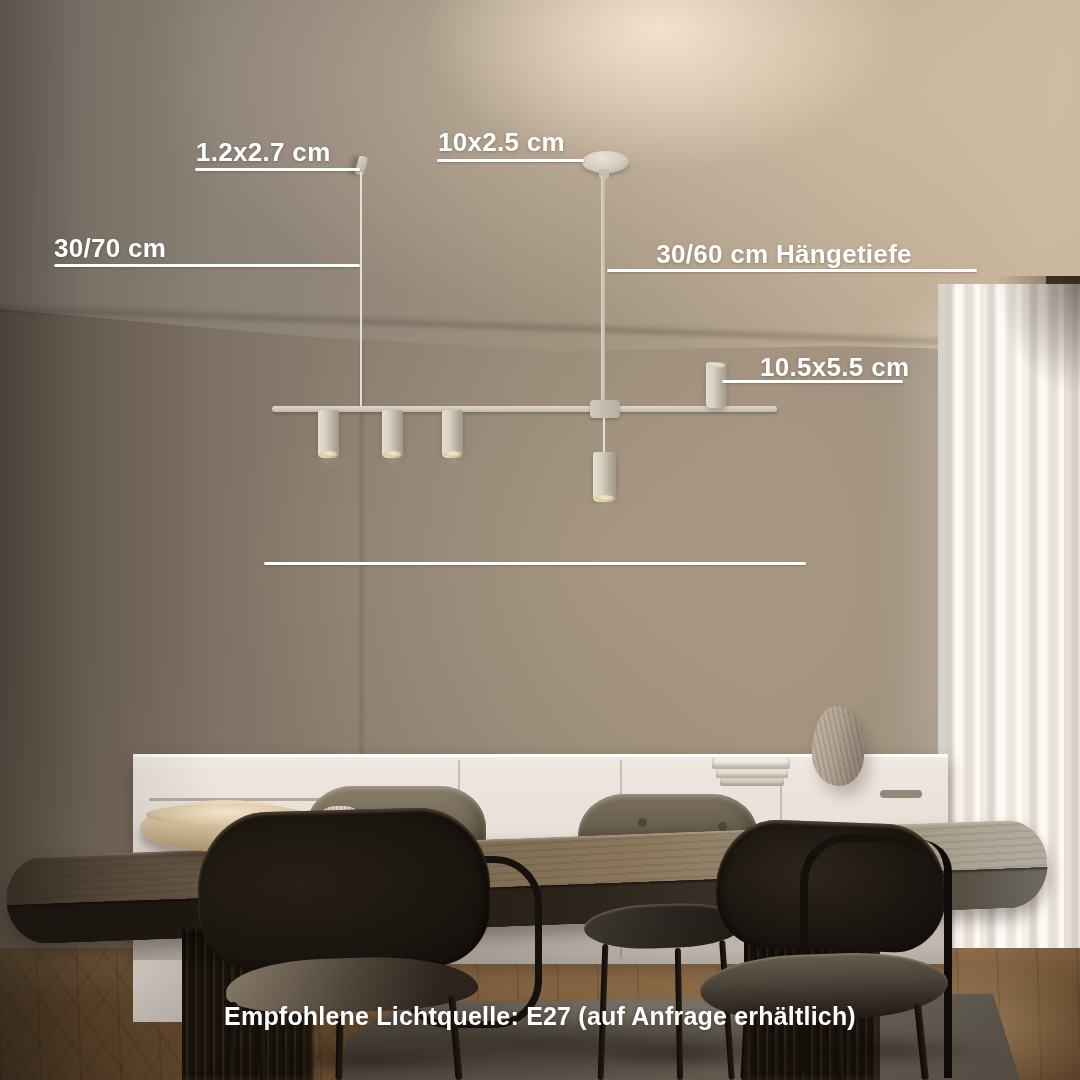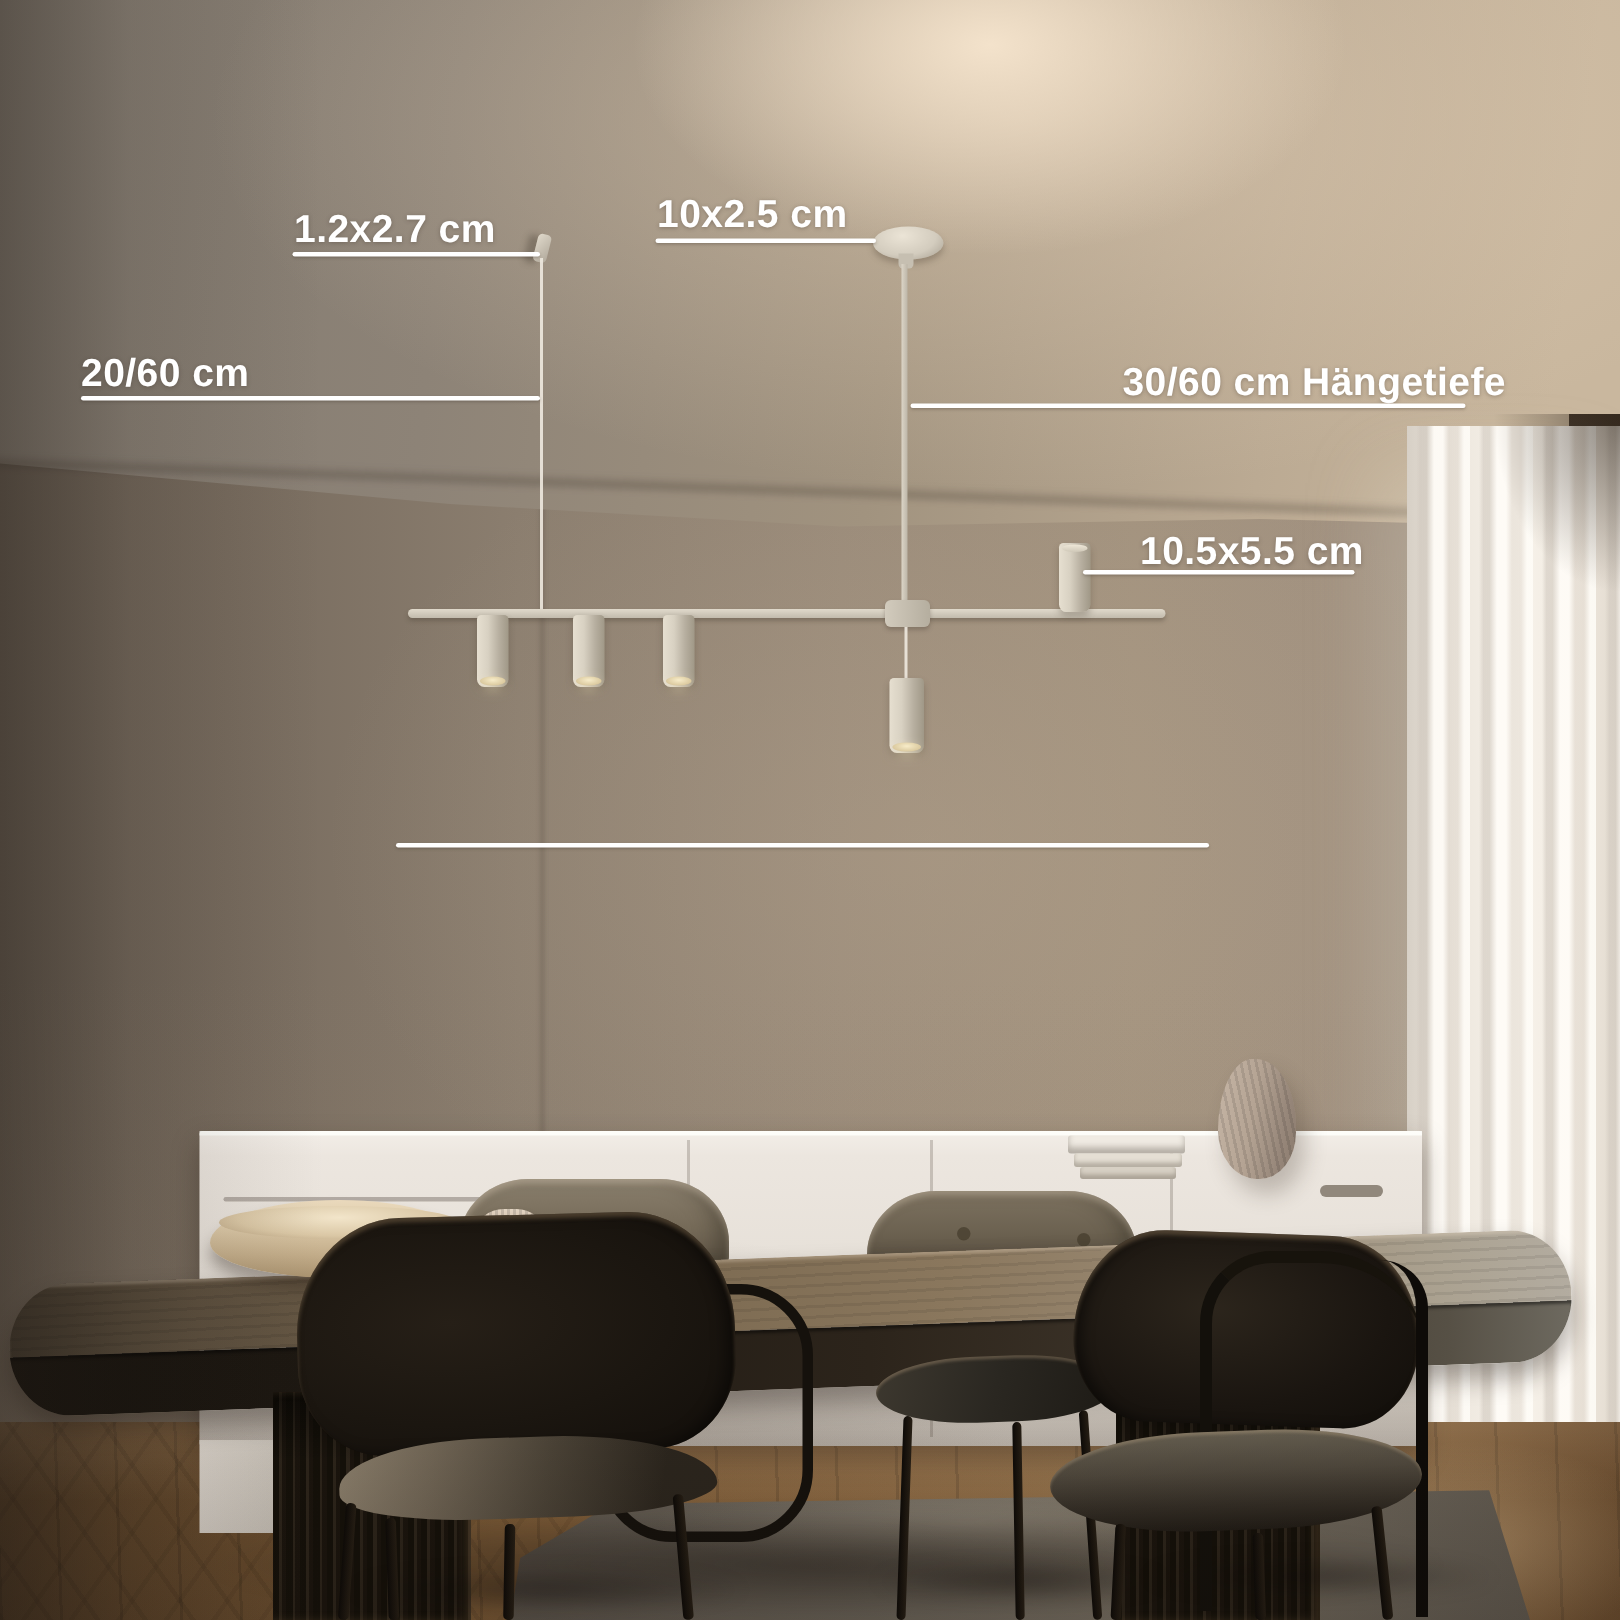--- a/index.html
+++ b/index.html
@@ -348,25 +348,26 @@
   <div class="spot up">
       <div class="cap"></div>
     </div>
 
   <div class="anno" style="left:196px;top:137px;">1.2x2.7 cm</div>
   <div class="anno-line" style="left:195px;top:168px;width:165px;"></div>
 
   <div class="anno" style="left:438px;top:127px;">10x2.5 cm</div>
   <div class="anno-line" style="left:437px;top:159px;width:147px;"></div>
 
-  <div class="anno" style="left:54px;top:233px;">20/60 cm</div>
+  <div class="anno" style="left:54px;top:233px;">30/70 cm</div>
   <div class="anno-line" style="left:54px;top:264px;width:306px;"></div>
 
-  <div class="anno" style="left:634px;top:239px;width:370px;text-align:right;">30/60 cm Hängetiefe</div>
+  <div class="anno" style="left:599px;top:239px;width:370px;text-align:center;">30/60 cm Hängetiefe</div>
   <div class="anno-line" style="left:607px;top:269px;width:370px;"></div>
 
   <div class="anno" style="left:760px;top:352px;text-align:right;">10.5x5.5 cm</div>
   <div class="anno-line" style="left:722px;top:380px;width:181px;"></div>
 
   <div class="anno-line" style="left:264px;top:562px;width:542px;"></div>
 
+  <div class="footer-note">Empfohlene Lichtquelle: E27 (auf Anfrage erhältlich)</div>
 
 </div>
 
 </body></html>

